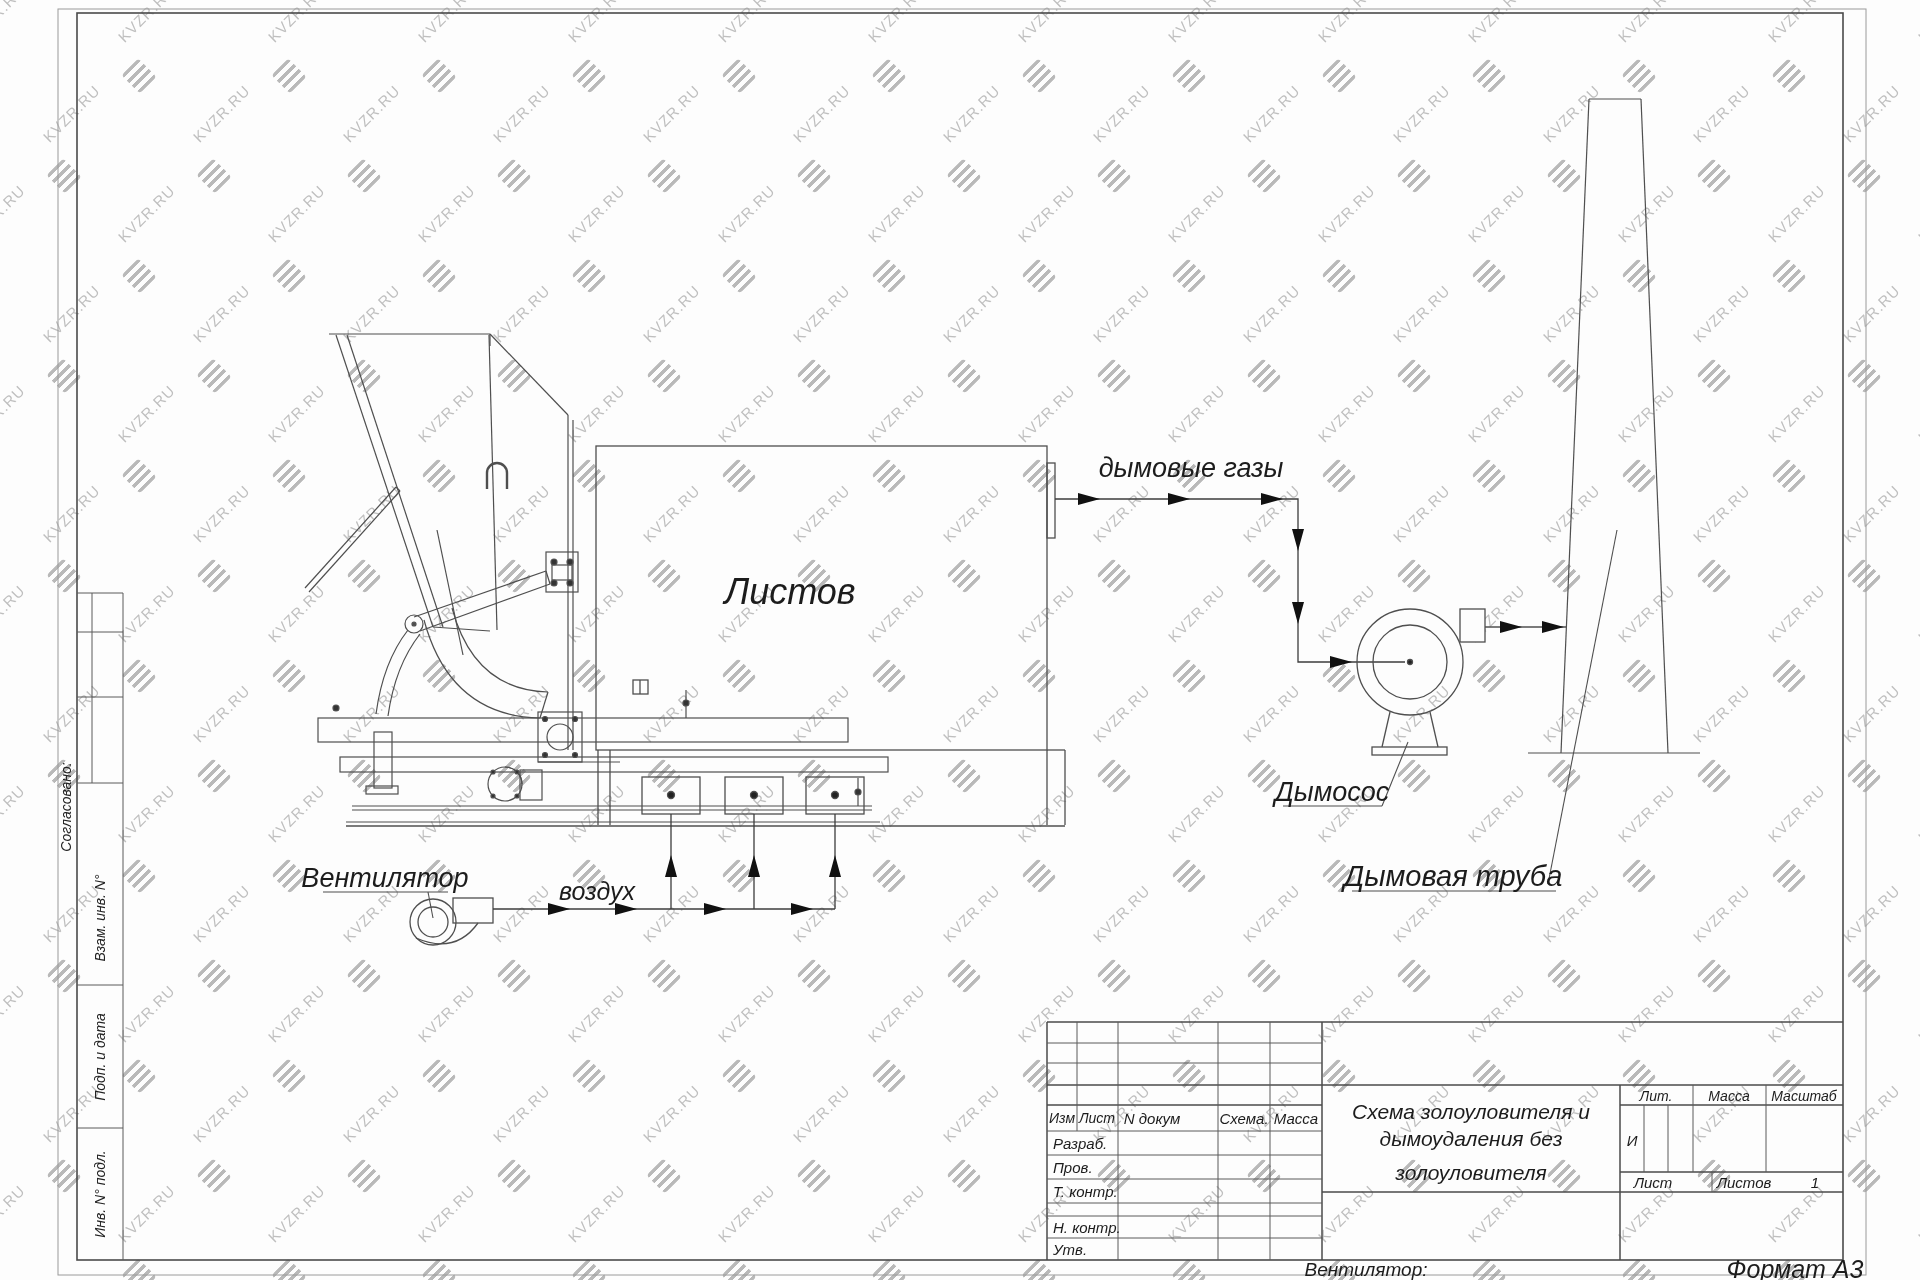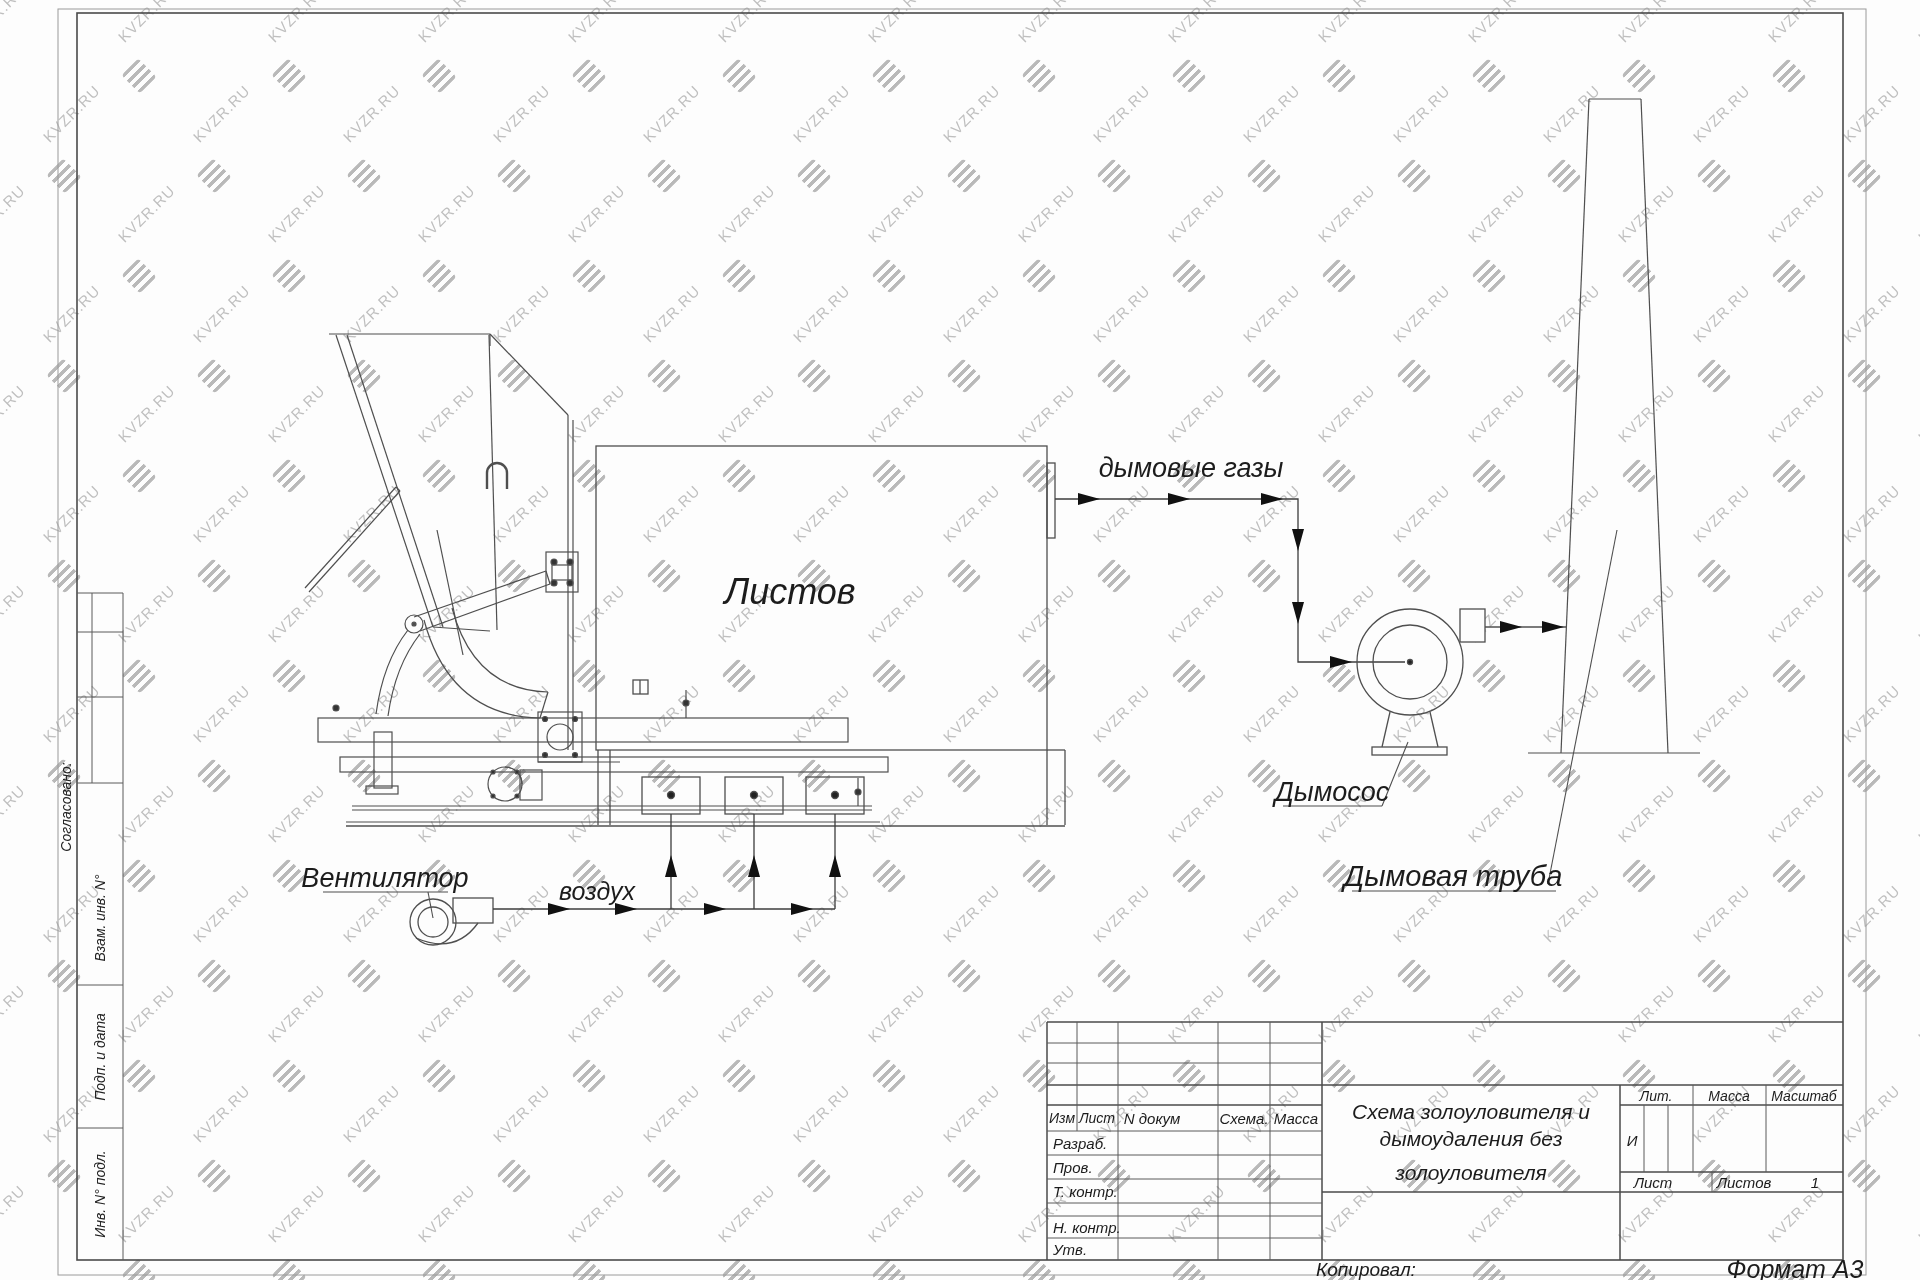--- a/index.html
+++ b/index.html
@@ -617,16 +617,16 @@
   <div class="lbl tb-s" style="left:1656px;top:1096px;">Лит.</div>
   <div class="lbl tb-s" style="left:1729px;top:1096px;">Масса</div>
   <div class="lbl tb-s" style="left:1804px;top:1096px;">Масштаб</div>
   <div class="lbl tb" style="left:1632px;top:1140px;">И</div>
 
   <div class="lbl tb" style="left:1653px;top:1182px;">Лист</div>
   <div class="lbl tb" style="left:1744px;top:1182px;">Листов</div>
   <div class="lbl tb" style="left:1815px;top:1182px;">1</div>
 
 
-  <div class="lbl" style="left:1366px;top:1270px;font-size:19px;">Копировал:</div>
+  <div class="lbl" style="left:1366px;top:1270px;font-size:19px;">Вентилятор:</div>
   <div class="lbl" style="left:1795px;top:1269px;font-size:25px;">Формат А3</div>
 
 </div>
 
 </body></html>

